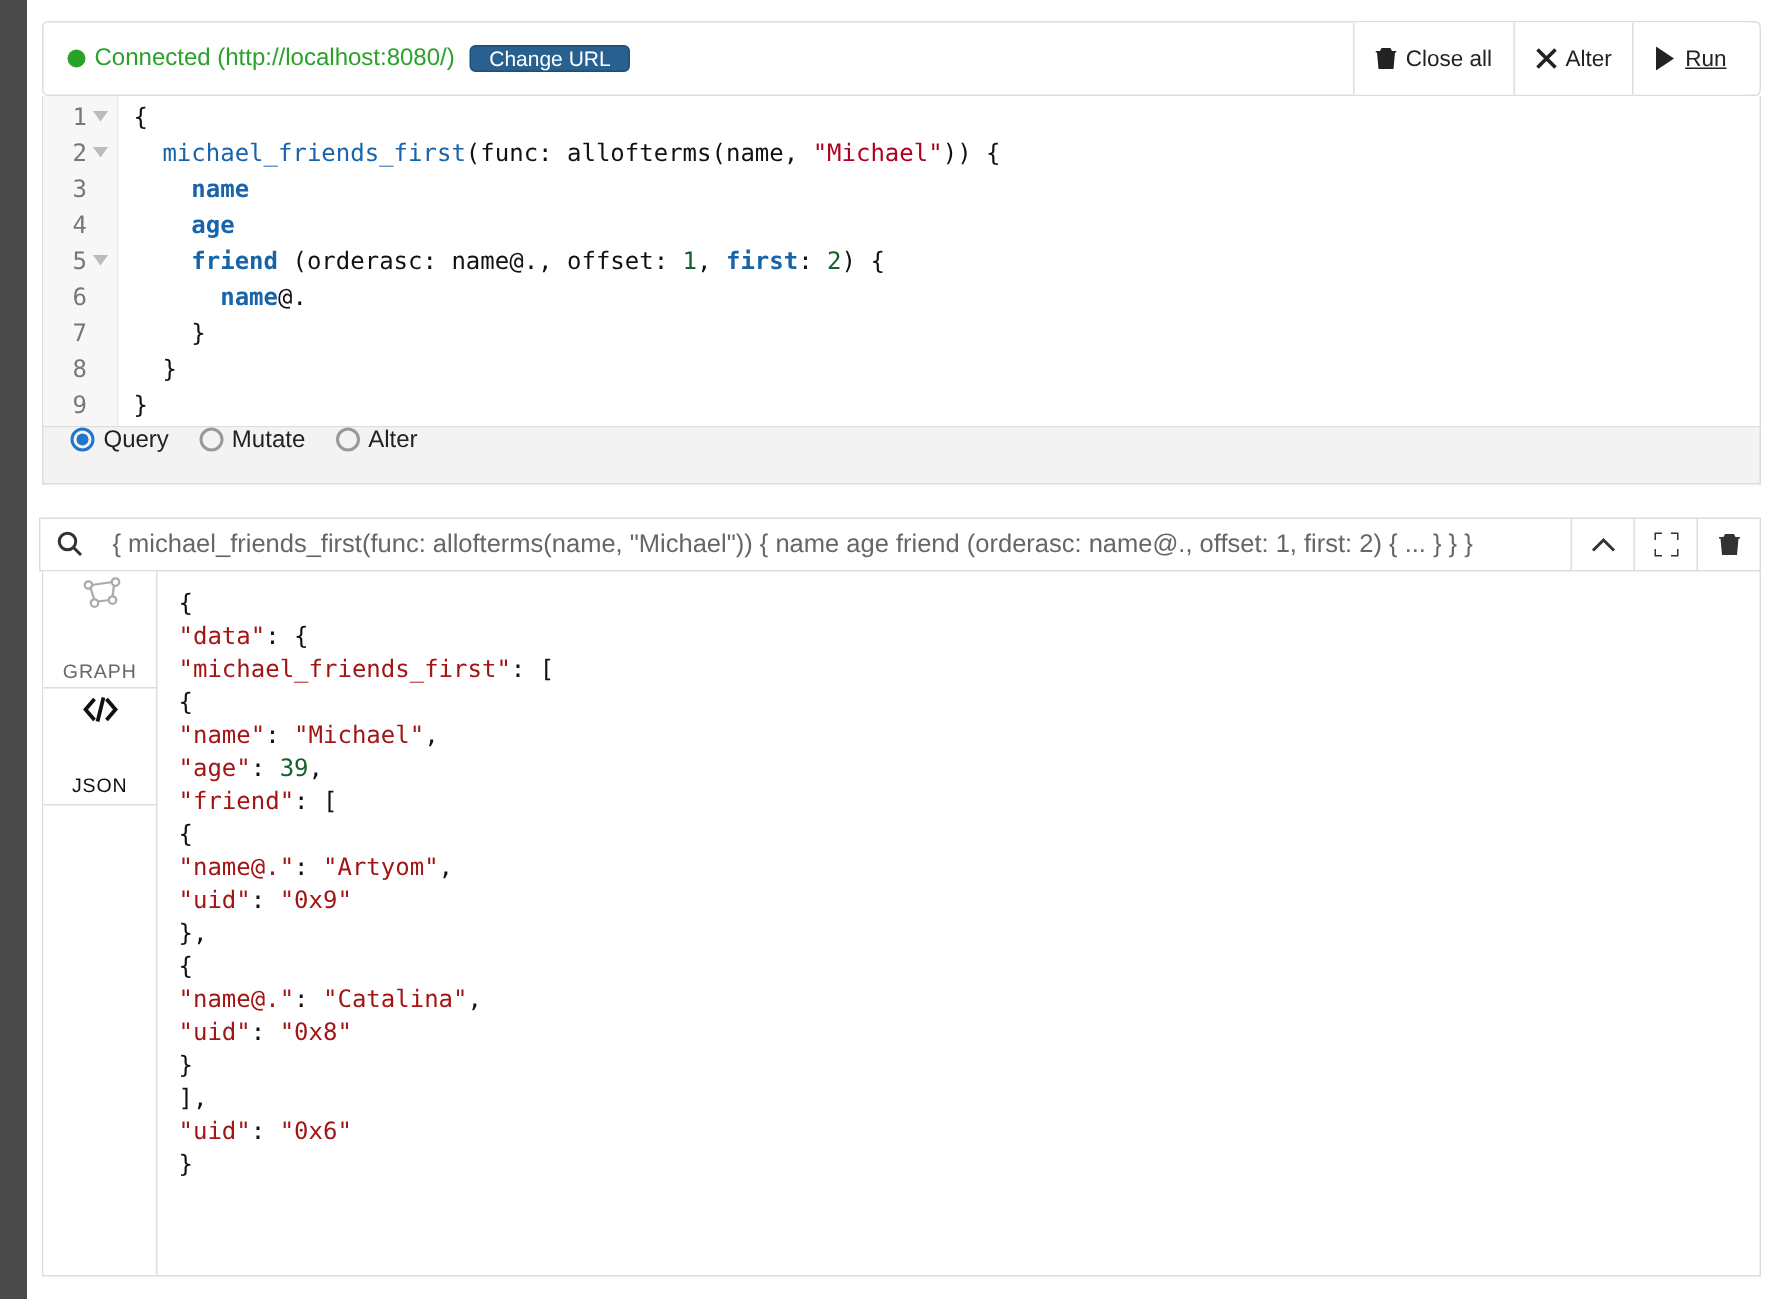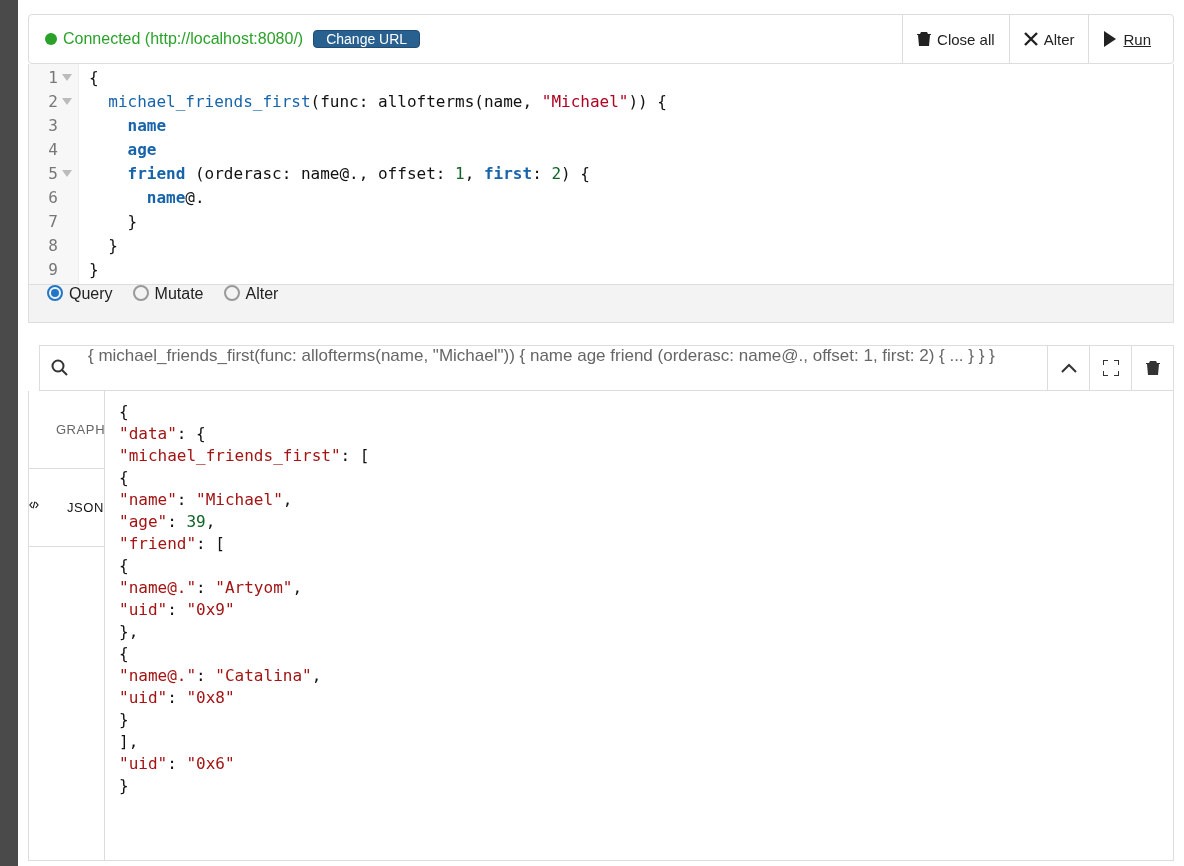--- a/index.html
+++ b/index.html
@@ -30,29 +30,29 @@
   .k-d { color: #111; }
 
   
   .modestrip { margin: 0 10px; border: 1px solid #ddd; border-top: none; height: 38px; background: #f3f3f3; display: flex; align-items: flex-start; padding: 0 12px; font-size: 16px; color: #222; }
   .radio { width: 16px; height: 16px; border-radius: 50%; border: 2px solid #999; margin: 0 6px 0 6px; display: inline-flex; align-items: center; justify-content: center; }
   .radio.sel { border-color: #2176c7; }
   .radio.sel::after { content: ""; width: 8px; height: 8px; border-radius: 50%; background: #2176c7; }
   .mode-label { margin-right: 14px; }
 
   
-  .historybar { margin: 22px 10px 0 21px; border: 1px solid #ddd; height: 46px; display: flex; }
+  .historybar { margin: 22px 10px 0 8px; border: 1px solid #ddd; height: 36px; display: flex; align-items: center; }
   .hb-search { width: 40px; display: flex; align-items: center; justify-content: center; }
   .hb-text { flex: 1; color: #666; font-size: 17px; font-family: -apple-system, Arial, sans-serif; white-space: nowrap; overflow: hidden; padding: 0 8px; }
   .hb-btn { width: 42px; height: 100%; border-left: 1px solid #ddd; display: flex; align-items: center; justify-content: center; cursor: pointer; color: #333; }
 
   
   .result { margin: 0 10px 0 10px; border: 1px solid #ddd; border-top: none; display: flex; height: 470px; }
   .sidetabs { width: 76px; border-right: 1px solid #ddd; display: flex; flex-direction: column; background: #fff; }
-  .sidetab { height: 78px; border-bottom: 1px solid #ddd; display: flex; flex-direction: row; align-items: center; justify-content: center; color: #666; font-size: 12px; letter-spacing: 0.05em; cursor: pointer; gap: 28px; }
+  .sidetab { height: 78px; border-bottom: 1px solid #ddd; display: flex; flex-direction: column; align-items: center; justify-content: center; color: #666; font-size: 12px; letter-spacing: 0.05em; cursor: pointer; gap: 28px; }
   .sidetab.selected { color: #111; }
   .sidetab svg { margin-bottom: 6px; }
   .sidetab-label { font-size: 13px; }
   .result-body { flex: 1; padding: 10px 14px; font-family: "Menlo","Monaco","Consolas",monospace; font-size: 16px; line-height: 22px; overflow: hidden; }
   .copy-btn { font-family: -apple-system, Arial, sans-serif; font-size: 16px; padding: 6px 14px; border: 1px solid #bbb; background: #eee; border-radius: 2px; cursor: pointer; margin-bottom: 12px; }
   .jk { color: #a31515; }
   .jp { color: #111; }
   .jn { color: #116329; }
   .js { color: #a31515; }
 

